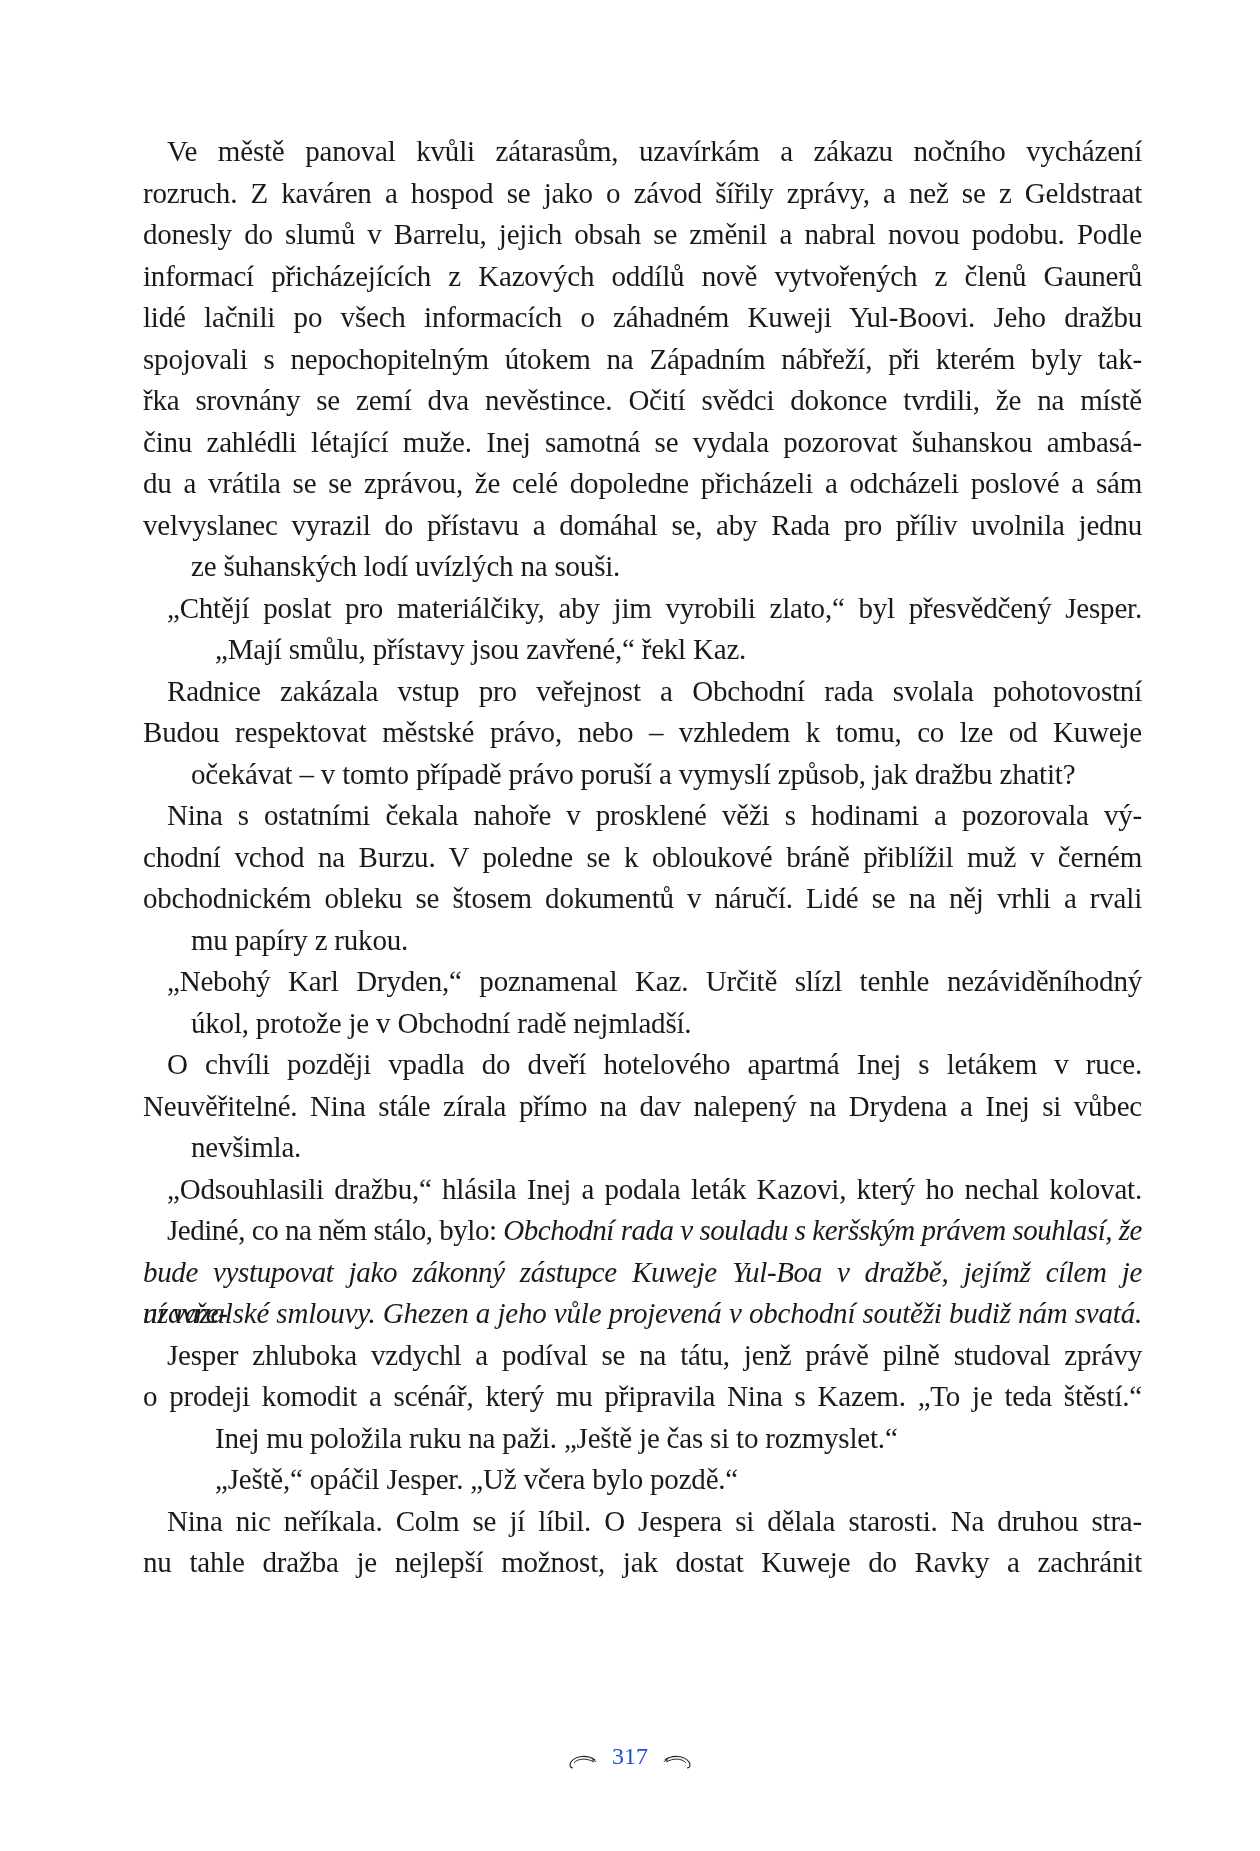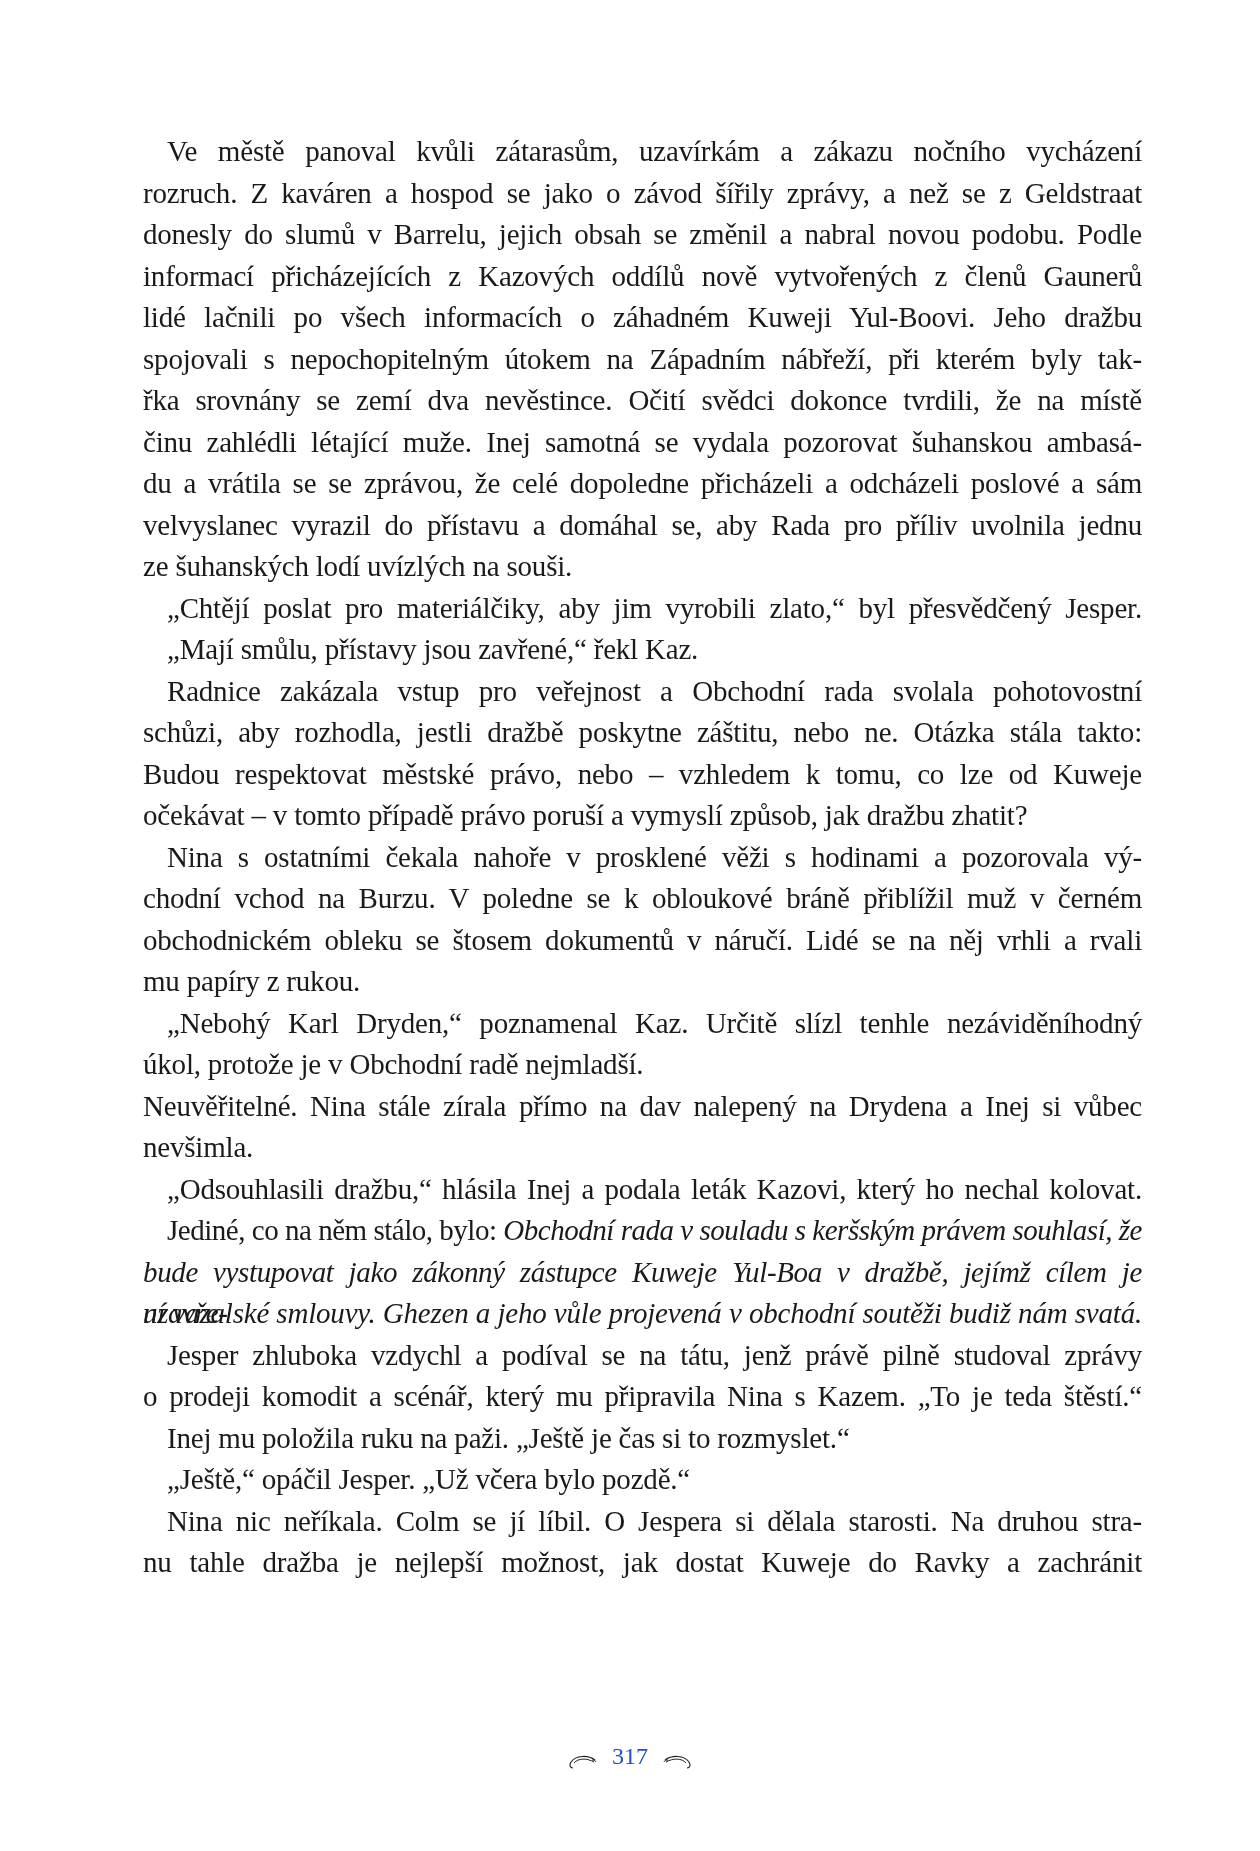--- a/index.html
+++ b/index.html
@@ -33,20 +33,21 @@
     font-size: 29px;
     white-space: nowrap;
     text-align: justify;
     text-align-last: justify;
     letter-spacing: -0.2px;
     overflow: visible;
   }
   .line.last {
     text-align: right;
     text-align-last: left;
+    margin-left: 48px;
   }
   .line.indent {
     padding-left: 24px;
   }
   .line .wrap {
     display: block;
     white-space: normal;
     text-align: inherit;
     text-align-last: inherit;
   }
@@ -113,23 +114,20 @@
     <div class="line indent">
         <span class="wrap" style="white-space: normal; display: block;">„Chtějí poslat pro materiálčiky, aby jim vyrobili zlato,“ byl přesvědčený Jesper.</span>
       </div>
     <div class="line indent last">
         <span class="wrap" style="white-space: nowrap; display: block;">„Mají smůlu, přístavy jsou zavřené,“ řekl Kaz.</span>
       </div>
     <div class="line indent">
         <span class="wrap" style="white-space: normal; display: block;">Radnice zakázala vstup pro veřejnost a Obchodní rada svolala pohotovostní</span>
       </div>
     <div class="line">
-        <span class="wrap" style="white-space: normal; display: block;">schůzi, aby rozhodla, jestli dražbě poskytne záštitu, nebo ne. Otázka stála takto:</span>
-      </div>
-    <div class="line">
         <span class="wrap" style="white-space: normal; display: block;">Budou respektovat městské právo, nebo – vzhledem k tomu, co lze od Kuweje</span>
       </div>
     <div class="line last">
         <span class="wrap" style="white-space: nowrap; display: block;">očekávat – v tomto případě právo poruší a vymyslí způsob, jak dražbu zhatit?</span>
       </div>
     <div class="line indent">
         <span class="wrap" style="white-space: normal; display: block;">Nina s ostatními čekala nahoře v prosklené věži s hodinami a pozorovala vý-</span>
       </div>
     <div class="line">
         <span class="wrap" style="white-space: normal; display: block;">chodní vchod na Burzu. V poledne se k obloukové bráně přiblížil muž v černém</span>
@@ -138,20 +136,23 @@
         <span class="wrap" style="white-space: normal; display: block;">obchodnickém obleku se štosem dokumentů v náručí. Lidé se na něj vrhli a rvali</span>
       </div>
     <div class="line last">
         <span class="wrap" style="white-space: nowrap; display: block;">mu papíry z rukou.</span>
       </div>
     <div class="line indent">
         <span class="wrap" style="white-space: normal; display: block;">„Nebohý Karl Dryden,“ poznamenal Kaz. Určitě slízl tenhle nezáviděníhodný</span>
       </div>
     <div class="line last">
         <span class="wrap" style="white-space: nowrap; display: block;">úkol, protože je v Obchodní radě nejmladší.</span>
+      </div>
+    <div class="line indent">
+        <span class="wrap" style="white-space: normal; display: block;">O chvíli později vpadla do dveří hotelového apartmá Inej s letákem v ruce.</span>
       </div>
     <div class="line">
         <span class="wrap" style="white-space: normal; display: block;">Neuvěřitelné. Nina stále zírala přímo na dav nalepený na Drydena a Inej si vůbec</span>
       </div>
     <div class="line last">
         <span class="wrap" style="white-space: nowrap; display: block;">nevšimla.</span>
       </div>
     <div class="line indent">
         <span class="wrap" style="white-space: normal; display: block;">„Odsouhlasili dražbu,“ hlásila Inej a podala leták Kazovi, který ho nechal kolovat.</span>
       </div>

